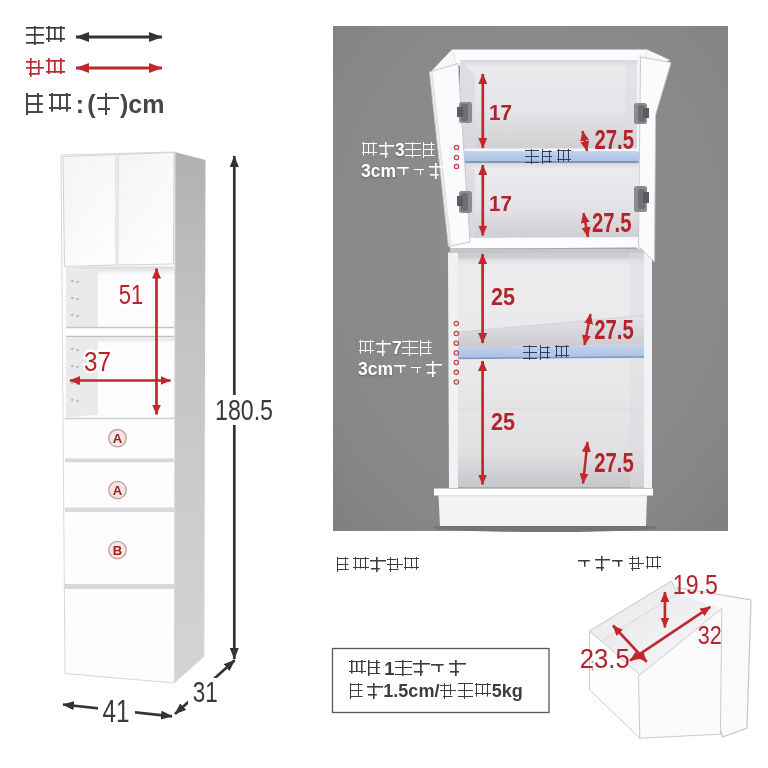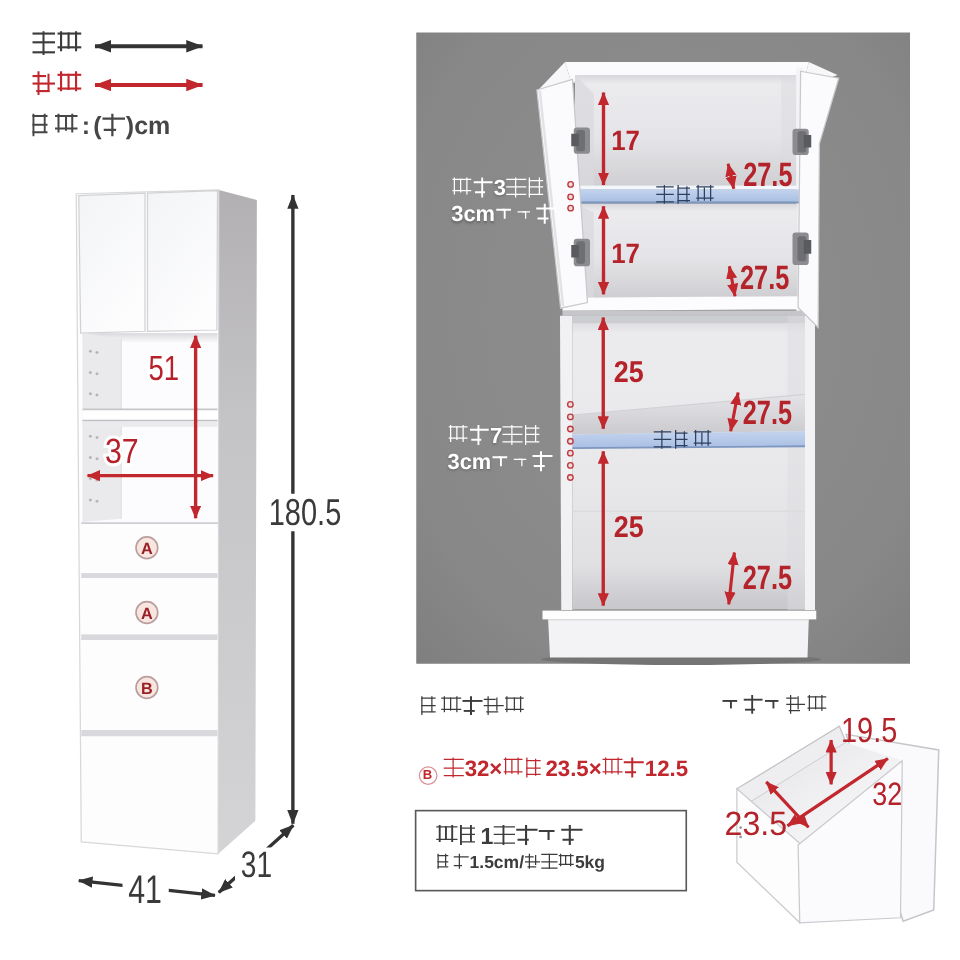--- a/index.html
+++ b/index.html
@@ -338,37 +338,36 @@
 
 <line x1="613" y1="625.5" x2="646.8" y2="661.8" stroke="#c1272d" stroke-width="2.6" marker-start="url(#ar)" marker-end="url(#ar)"></line>
 
 <text x="604.7" y="667.8" font-size="27" textLength="50" lengthAdjust="spacingAndGlyphs" fill="#b4222a" text-anchor="middle">23.5</text>
 </svg>
 
 <div class="txt" style="left:25px;top:23.5px;font-size:21px;color:#3c3c3c"><span class="fk k1"></span><span class="fk k2"></span></div>
 
 <div class="txt" style="left:25px;top:56px;font-size:21px;color:#c1272d"><span class="fk k3"></span><span class="fk k2"></span></div>
 
-<div class="txt" style="left:24px;top:89.5px;font-size:20px;color:#464646"><span class="fk k4"></span><span class="fk k2"></span><span style="margin:0 0.13em">:</span>(<span class="fk k5"></span>)cm</div>
+<div class="txt" style="left:24px;top:89.5px;font-size:25px;color:#464646"><span class="fk k4"></span><span class="fk k2"></span><span style="margin:0 0.13em">:</span>(<span class="fk k5"></span>)cm</div>
 
 <div class="txt" style="left:361px;top:140px;font-size:17.5px;color:#fff;text-shadow:0 1px 2px rgba(60,60,60,0.5)"><span class="fk k2"></span><span class="fk k5"></span>3<span class="fk k1"></span><span class="fk k4"></span></div>
 
 <div class="txt" style="left:361px;top:161px;font-size:17.5px;color:#fff;text-shadow:0 1px 2px rgba(60,60,60,0.5)">3cm<span class="fk k6"></span><span class="fk sm k6"></span><span class="fk k5"></span></div>
 
 <div class="txt" style="left:524px;top:147.5px;font-size:16.5px;color:#2e3f60"><span class="fk k1"></span><span class="fk k4"></span><span class="fk k2"></span></div>
 
 <div class="txt" style="left:358px;top:338px;font-size:17.5px;color:#fff;text-shadow:0 1px 2px rgba(60,60,60,0.5)"><span class="fk k2"></span><span class="fk k5"></span>7<span class="fk k1"></span><span class="fk k4"></span></div>
 
 <div class="txt" style="left:358px;top:359px;font-size:17.5px;color:#fff;text-shadow:0 1px 2px rgba(60,60,60,0.5)">3cm<span class="fk k6"></span><span class="fk sm k6"></span><span class="fk k5"></span></div>
 
 <div class="txt" style="left:522px;top:343.5px;font-size:16.5px;color:#2e3f60"><span class="fk k1"></span><span class="fk k4"></span><span class="fk k2"></span></div>
 
 <div class="txt" style="left:335.5px;top:554.5px;font-size:17.5px;color:#3c3c3c"><span class="fk k4"></span><span class="fk k2"></span><span class="fk k5"></span><span class="fk k3"></span><span class="fk k2"></span></div>
 
 
-<div class="txt" style="left:334.5px;top:604.5px;font-size:17.8px;color:#c1272d"><span class="circ">B</span> <span class="fk k1"></span>32×<span class="fk k2"></span><span class="fk k4"></span>23.5×<span class="fk k2"></span><span class="fk k5"></span>12.5</div>
 
 <div class="txt" style="left:577px;top:553.5px;font-size:17.5px;color:#3c3c3c"><span class="fk k6"></span><span class="fk k5"></span><span class="fk k6"></span><span class="fk k3"></span><span class="fk k2"></span></div>
 
 <div class="txt" style="left:348.5px;top:657.5px;font-size:18.5px;color:#3c3c3c"><span class="fk k2"></span><span class="fk k4"></span>1<span class="fk k1"></span><span class="fk k5"></span><span class="fk k6"></span><span class="fk k5"></span></div>
 
-<div class="txt" style="left:348.5px;top:681px;font-size:14px;color:#3c3c3c"><span class="fk k4"></span><span class="fk k5"></span>1.5cm/<span class="fk k3"></span><span class="fk k1"></span><span class="fk k2"></span>5kg</div>
+<div class="txt" style="left:348.5px;top:681px;font-size:18px;color:#3c3c3c"><span class="fk k4"></span><span class="fk k5"></span>1.5cm/<span class="fk k3"></span><span class="fk k1"></span><span class="fk k2"></span>5kg</div>
 </div>
 
 </body></html>

